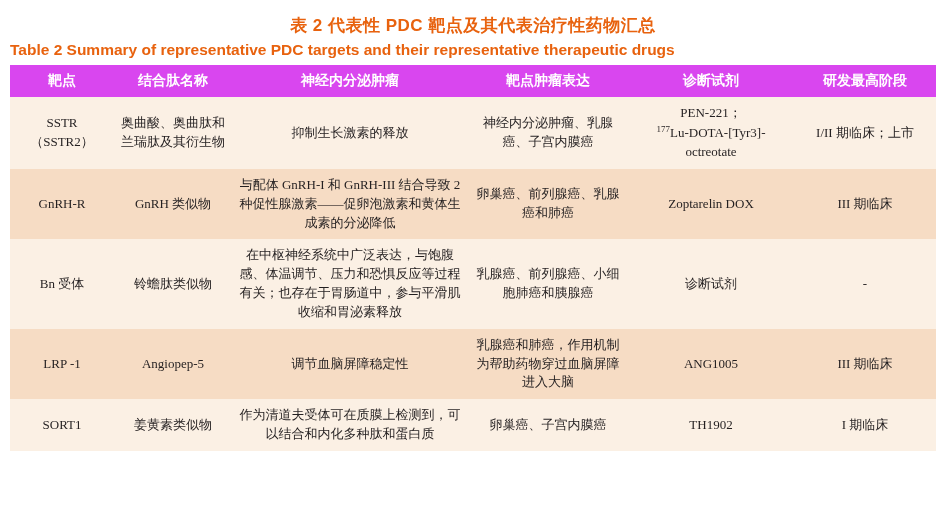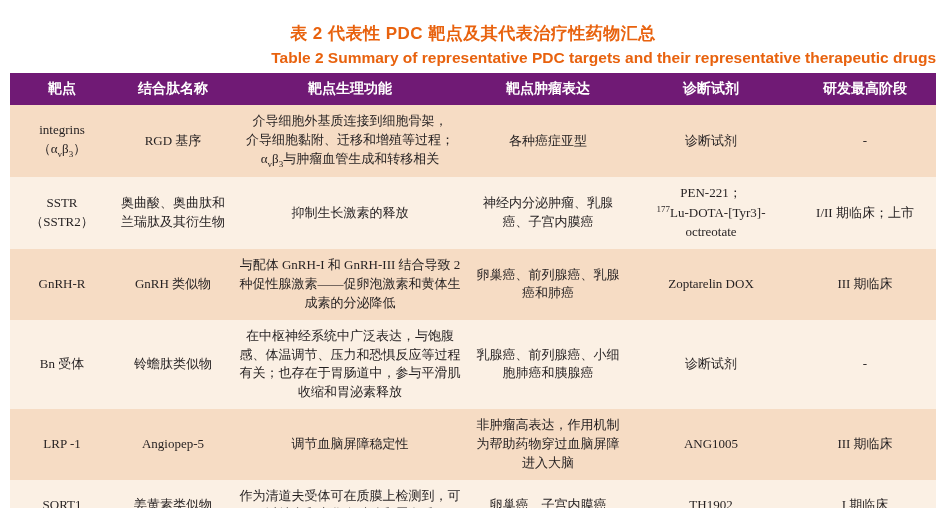--- a/index.html
+++ b/index.html
@@ -12,47 +12,47 @@
     background: #ffffff;
     font-family: "Liberation Serif", serif;
     color: #231f20;
     overflow: hidden;
   }
   .page {
     position: relative;
     width: 946px;
     height: 360px;
     box-sizing: border-box;
-    padding: 20px 10px 0 10px;
+    padding: 12px 10px 0 10px;
   }
   .title-cn {
     text-align: center;
     color: #e8620e;
     font-family: "Liberation Sans", sans-serif;
     font-weight: bold;
     font-size: 17px;
     letter-spacing: 0.5px;
     margin: 2px 0 4px 0;
   }
   .title-en {
-    text-align: right;
+    text-align: left;
     color: #e8620e;
     font-family: "Liberation Sans", sans-serif;
     font-weight: bold;
     font-size: 15.5px;
     margin: 0 0 6px 0;
   }
   table.pdc {
     width: 926px;
     border-collapse: collapse;
     table-layout: fixed;
     font-size: 13px;
   }
   table.pdc th {
-    background: #701a75;
+    background: #d946ef;
     color: #ffffff;
     font-family: "Liberation Sans", sans-serif;
     font-weight: bold;
     font-size: 14px;
     padding: 7px 4px;
     text-align: center;
     vertical-align: middle;
     border: none;
   }
   table.pdc td {
@@ -89,41 +89,28 @@
         <col class="col2">
         <col class="col3">
         <col class="col4">
         <col class="col5">
         <col class="col6">
     </colgroup>
     <thead>
       <tr>
         <th>靶点</th>
         <th>结合肽名称</th>
-        <th>靶点生理功能</th>
+        <th>神经内分泌肿瘤</th>
         <th>靶点肿瘤表达</th>
         <th>诊断试剂</th>
         <th>研发最高阶段</th>
       </tr>
     </thead>
     <tbody>
 
-      <tr class="odd">
-        <td>
-          <span>integrins</span><br>
-          <span>（α<sub>v</sub>β<sub>3</sub>）</span>
-        </td>
-        <td>RGD 基序</td>
-        <td class="cell-left-pad">
-          介导细胞外基质连接到细胞骨架，<br>介导细胞黏附、迁移和增殖等过程；<br>α<sub>v</sub>β<sub>3</sub>与肿瘤血管生成和转移相关
-        </td>
-        <td>各种癌症亚型</td>
-        <td>诊断试剂</td>
-        <td>-</td>
-      </tr>
 
       <tr class="even">
         <td>SSTR<br>（SSTR2）</td>
         <td>奥曲酸、奥曲肽和兰瑞肽及其衍生物</td>
         <td class="cell-left-pad">抑制生长激素的释放</td>
         <td>神经内分泌肿瘤、乳腺癌、子宫内膜癌</td>
         <td>
           PEN-221；<br><sup>177</sup>Lu-DOTA-[Tyr3]-<br>octreotate
         </td>
         <td>I/II 期临床；上市</td>
@@ -144,21 +131,21 @@
         <td class="cell-left-pad">在中枢神经系统中广泛表达，与饱腹感、体温调节、压力和恐惧反应等过程有关；也存在于胃肠道中，参与平滑肌收缩和胃泌素释放</td>
         <td>乳腺癌、前列腺癌、小细胞肺癌和胰腺癌</td>
         <td>诊断试剂</td>
         <td>-</td>
       </tr>
 
       <tr class="odd">
         <td>LRP -1</td>
         <td>Angiopep-5</td>
         <td class="cell-left-pad">调节血脑屏障稳定性</td>
-        <td>非肿瘤高表达，作用机制为帮助药物穿过血脑屏障进入大脑</td>
+        <td>乳腺癌和肺癌，作用机制为帮助药物穿过血脑屏障进入大脑</td>
         <td>ANG1005</td>
         <td>III 期临床</td>
       </tr>
 
       <tr class="even">
         <td>SORT1</td>
         <td>姜黄素类似物</td>
         <td class="cell-left-pad">作为清道夫受体可在质膜上检测到，可以结合和内化多种肽和蛋白质</td>
         <td>卵巢癌、子宫内膜癌</td>
         <td>TH1902</td>

